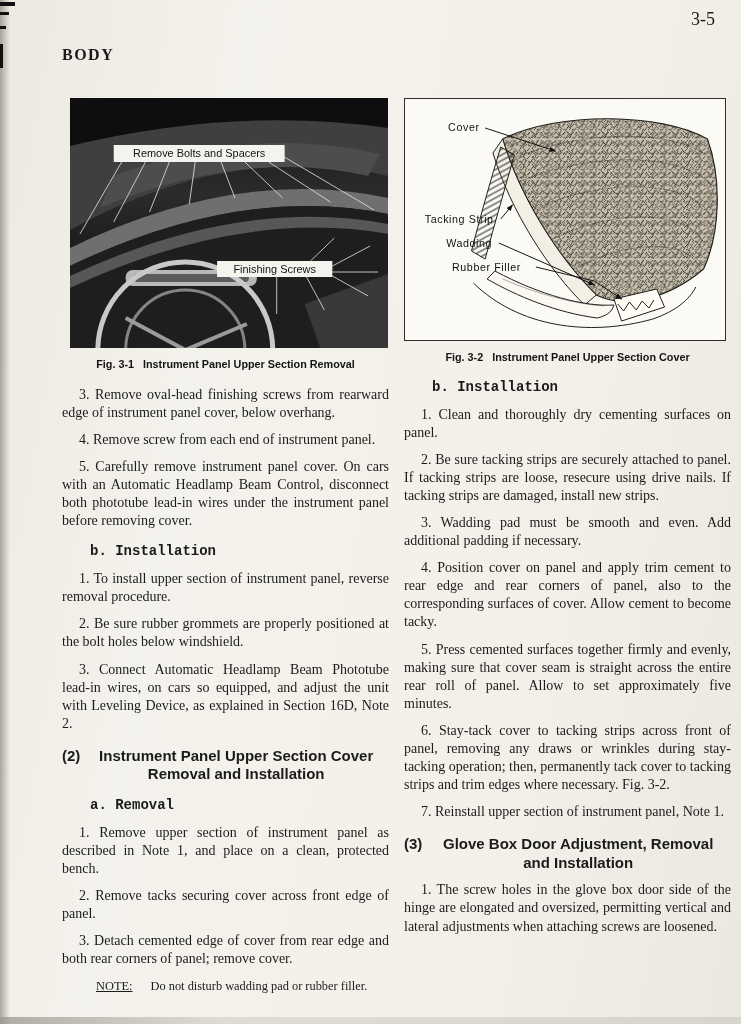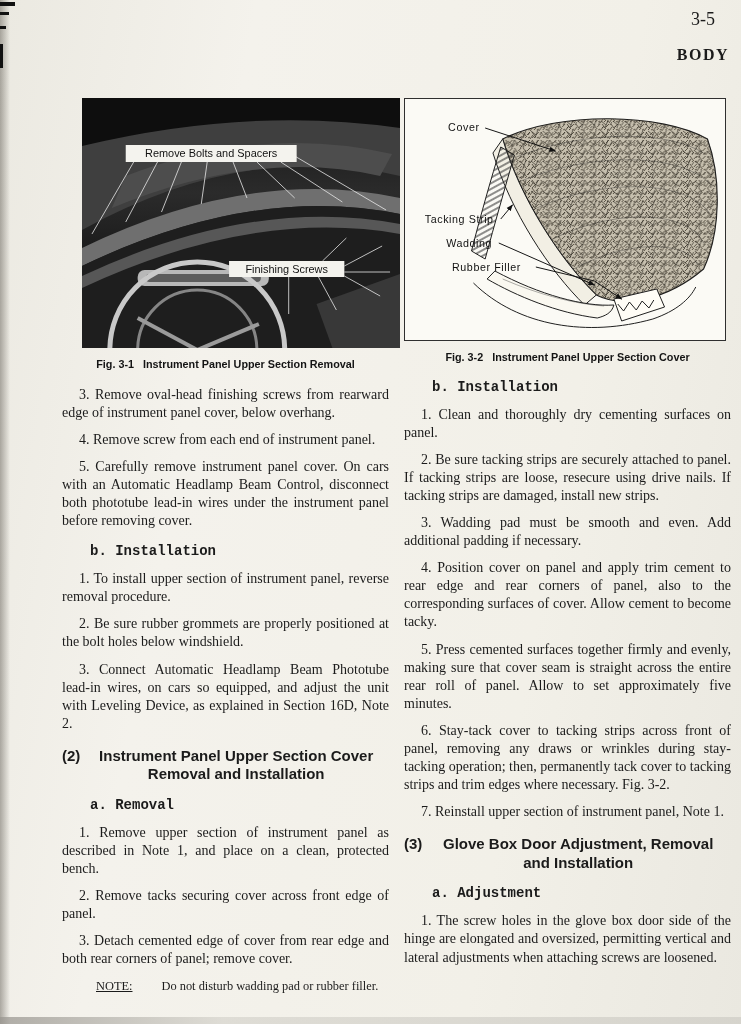--- a/index.html
+++ b/index.html
@@ -13,46 +13,46 @@
     background:linear-gradient(to right, rgba(55,50,42,.38), rgba(55,50,42,0)); }
   .scan-bottom { position:absolute; bottom:0; left:0; right:0; height:7px;
     background:linear-gradient(to right,#999690,#d7d5ce 30%,#cfcdc6); opacity:.75; }
   .bind-dash { position:absolute; background:#111; }
   .bd1 { top:2px; left:0; width:15px; height:4px; }
   .bd2 { top:12px; left:0; width:9px; height:3px; }
   .bd3 { top:26px; left:0; width:6px; height:3px; }
   .bd4 { top:44px; left:0; width:3px; height:24px; }
 
   .page-num { position:absolute; top:9px; right:26px; font-size:18px; }
-  .page-title { position:absolute; top:46px; left:62px; right:12px; text-align:right;
+  .page-title { position:absolute; top:46px; left:62px; right:12px; text-align:left;
     font-weight:bold; font-size:16px; letter-spacing:1.5px; }
 
   .columns { position:absolute; top:98px; left:62px; display:flex; gap:15px; }
   .col { width:327px; }
 
-  .fig1-photo { width:318px; height:250px; margin-left:20px; }
+  .fig1-photo { width:318px; height:250px; margin-left:8px; }
   .fig1-photo svg { width:100%; height:100%; display:block; }
   .fig2-box { width:322px; height:243px; border:1px solid #2f2f2f; background:#fbfaf5;padding-left:8px; }
   .fig2-box svg { width:100%; height:100%; display:block; }
 
   .caption { margin-top:10px; margin-bottom:16px; text-align:center;
     font-family:"Liberation Sans",sans-serif; font-weight:bold; font-size:10.8px; color:#141414; }
   .caption .cap-text { margin-left:9px; }
 
   p.body { font-size:14px; line-height:1.29; text-align:justify; text-indent:17px;
     margin:0 0 9px 0; }
   .subhead { font-family:Liberation Mono, monospace; font-weight:bold; font-size:14px;
     margin:13px 0 11px 0;padding-left:28px; }
   .sechead { display:flex; gap:13px; font-family:"Liberation Sans",sans-serif; font-weight:bold;
     font-size:15px; margin:14px 0 9px 0; line-height:1.25; }
   .sechead .num { flex:0 0 auto; }
   .sechead .title { flex:1; text-align:center; padding-right:10px; }
   .note { font-size:12.4px; line-height:1.29; margin:2px 0 9px 0; padding-left:34px;
     text-align:justify; }
-  .note .note-label { margin-right:29px;text-decoration:underline; }
+  .note .note-label { margin-right:18px;text-decoration:underline; }
 </style>
 </head>
 <body>
 
 <div class="page">
   <div class="scan-left"></div>
   <div class="scan-bottom"></div>
   <div class="bind-dash bd1"></div>
   <div class="bind-dash bd2"></div>
   <div class="bind-dash bd3"></div>
@@ -208,18 +208,17 @@
       <p class="body">3. Wadding pad must be smooth and even. Add additional padding if necessary.</p>
       <p class="body">4. Position cover on panel and apply trim cement to rear edge and rear corners of panel, also to the corresponding surfaces of cover. Allow cement to become tacky.</p>
       <p class="body">5. Press cemented surfaces together firmly and evenly, making sure that cover seam is straight across the entire rear roll of panel. Allow to set approximately five minutes.</p>
       <p class="body">6. Stay-tack cover to tacking strips across front of panel, removing any draws or wrinkles during stay-tacking operation; then, permanently tack cover to tacking strips and trim edges where necessary. Fig. 3-2.</p>
       <p class="body">7. Reinstall upper section of instrument panel, Note 1.</p>
 
       <div class="sechead">
         <span class="num">(3)</span>
         <span class="title">Glove Box Door Adjustment, Removal and Installation</span>
       </div>
-      <div class="subhead">a. Adjustment</div>
       <p class="body">1. The screw holes in the glove box door side of the hinge are elongated and oversized, permitting vertical and lateral adjustments when attaching screws are loosened.</p>
     </div>
 
   </div>
 </div>
 
 </body></html>

